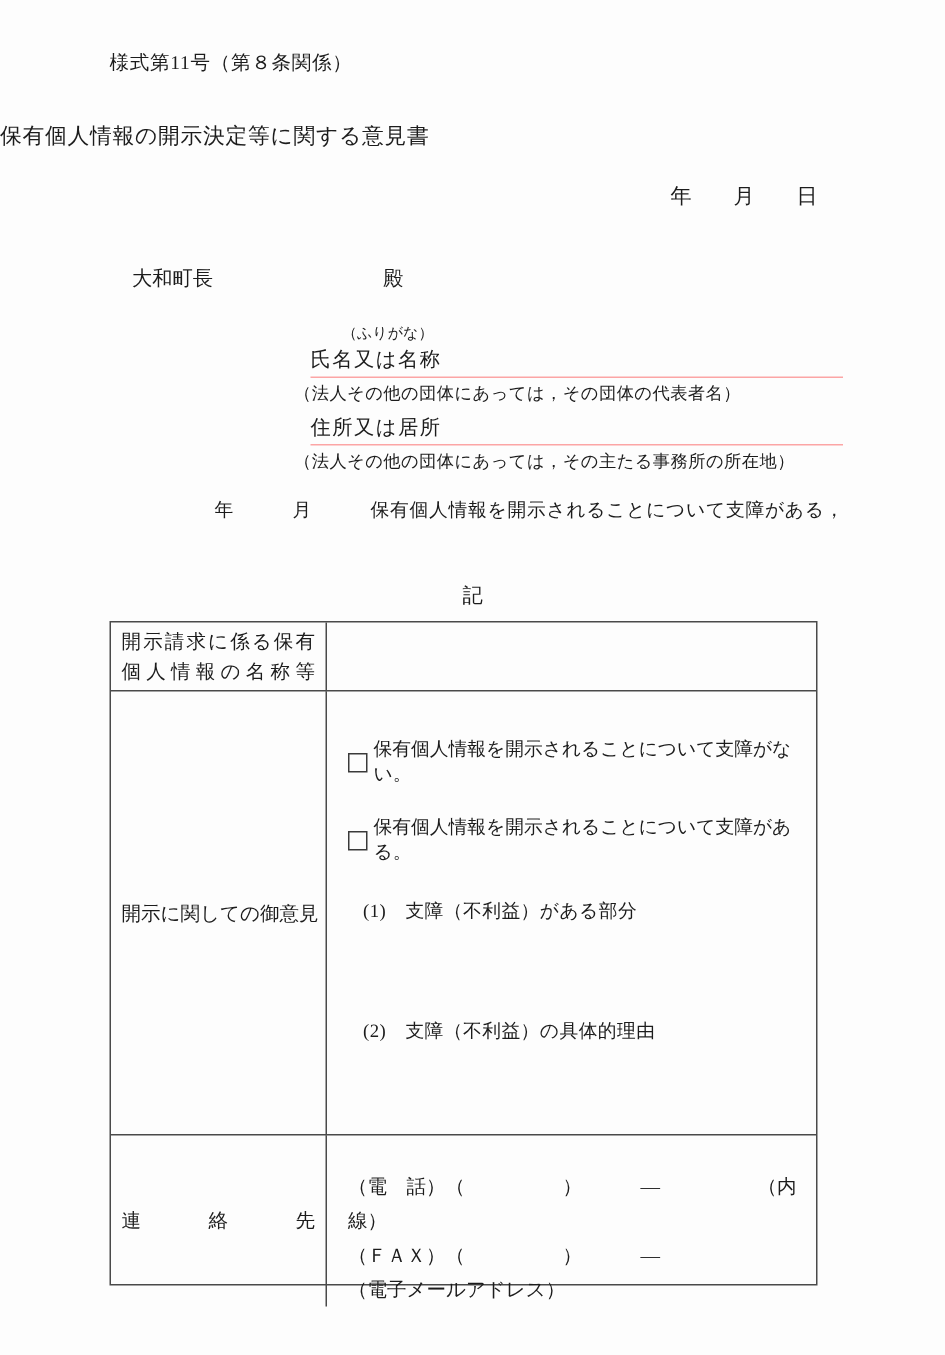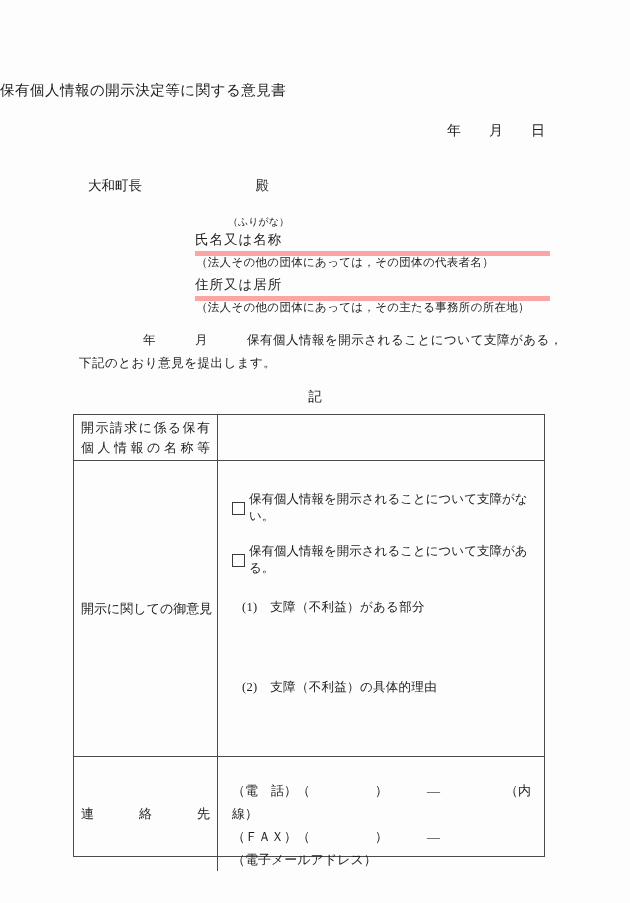--- a/index.html
+++ b/index.html
@@ -9,21 +9,21 @@
     font-family:"Liberation Serif","DejaVu Serif",serif;color:#1c1c1c;
     overflow:hidden;
   }
   .abs{position:absolute;}
   .form-number{left:73px;top:33px;font-size:13px;letter-spacing:0.5px;}
   .title{left:0;width:630px;top:81px;text-align:left;font-size:14.5px;letter-spacing:0.5px;}
   .date-line{left:0;width:545px;top:122px;text-align:right;font-size:14px;}
   .addressee-line{left:88px;top:177px;font-size:13.5px;}
   .honorific{margin-left:110px;}
   .furigana{left:228px;top:215px;font-size:10px;color:#222;}
-  .field-line{left:195px;top:231px;width:355px;border-bottom:5px solid #fca5a5;
+  .field-line{left:207px;top:231px;width:355px;border-bottom:1px solid #fca5a5;
     padding-bottom:3px;font-size:13.5px;line-height:17px;letter-spacing:1px;}
   .field-line.addr{top:276px;}
   .field-note{left:196px;top:255px;font-size:11.5px;letter-spacing:0.3px;text-align:right;}
   .field-note.addr{top:300px;}
   .body-l1{left:73px;top:332px;width:500px;font-size:12.5px;text-indent:70px;letter-spacing:0.5px;}
   .body-l2{left:79px;top:355px;font-size:12.5px;letter-spacing:0.5px;}
   .record-mark{left:0;width:630px;top:388px;text-align:center;font-size:13.5px;}
 
   .opinion-table{
     left:73px;top:414px;width:472px;height:443px;
@@ -45,20 +45,21 @@
   .cbx{width:11px;height:11px;border:1px solid #3a3a3a;display:inline-block;flex:none;background:#fdfdfd;}
   .sub-item{margin-left:10px;letter-spacing:0.3px;}
   .sub-item.first{margin-top:22px;}
   .sub-item.second{margin-top:63px;}
 </style>
 </head>
 <body>
 
 <div class="page">
 
+  <div class="abs form-number">様式第11号（第８条関係）</div>
 
   <div class="abs title">保有個人情報の開示決定等に関する意見書</div>
 
   <div class="abs date-line">年　　月　　日</div>
 
   <div class="abs addressee-line">
     <span>大和町長</span>
     <span class="honorific">殿</span>
   </div>
 
@@ -68,21 +69,20 @@
     <span>氏名又は名称</span>
   </div>
   <div class="abs field-note">（法人その他の団体にあっては，その団体の代表者名）</div>
 
   <div class="abs field-line addr">
     <span>住所又は居所</span>
   </div>
   <div class="abs field-note addr">（法人その他の団体にあっては，その主たる事務所の所在地）</div>
 
   <div class="abs body-l1">年　　　月　　　保有個人情報を開示されることについて支障がある，</div>
-  <div class="abs body-l2">下記のとおり意見を提出します。</div>
 
   <div class="abs record-mark">記</div>
 
   <div class="abs opinion-table">
 
     <div class="cell b-r b-b c-r1l">
       <div data-justify="true">
           <span>開</span>
           <span>示</span>
           <span>請</span>

